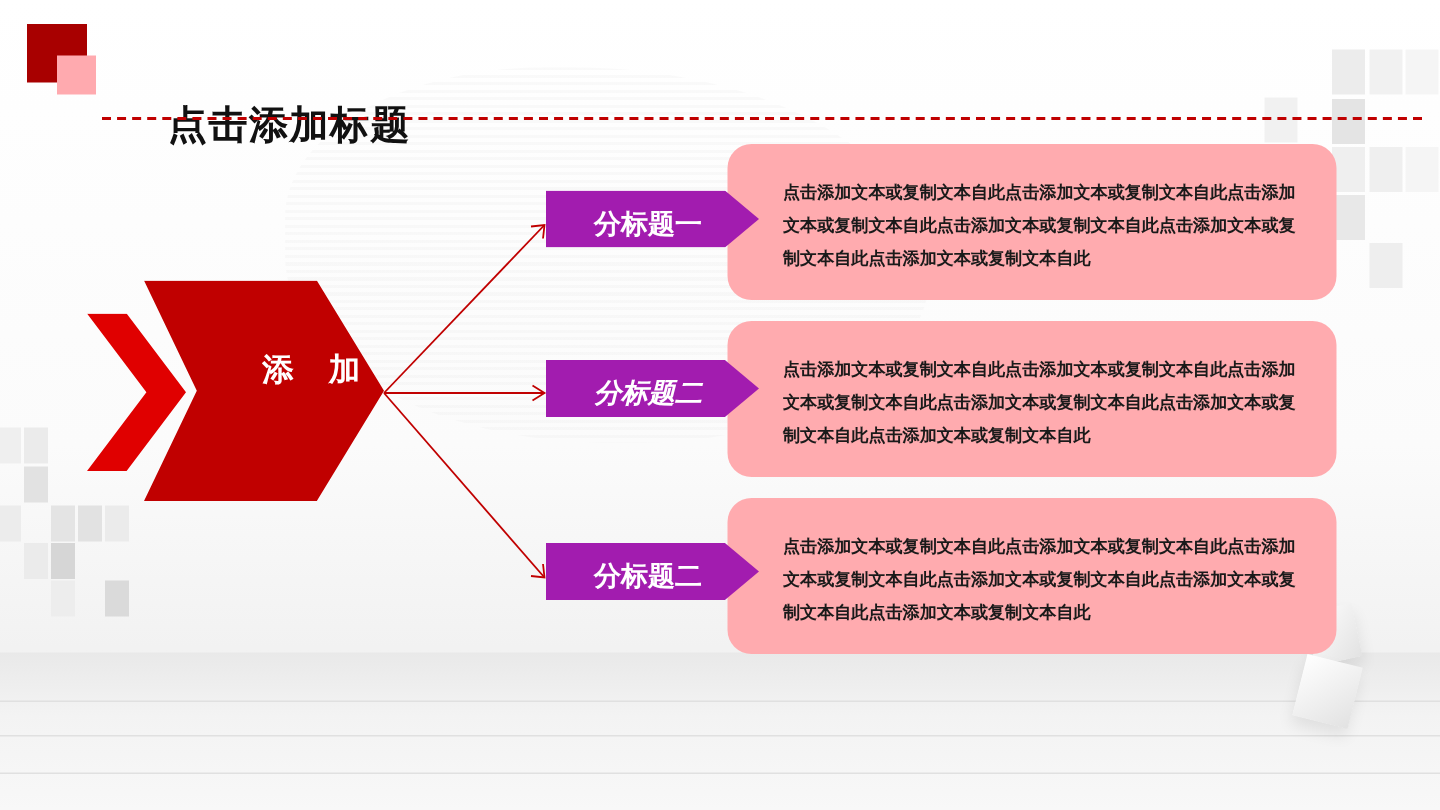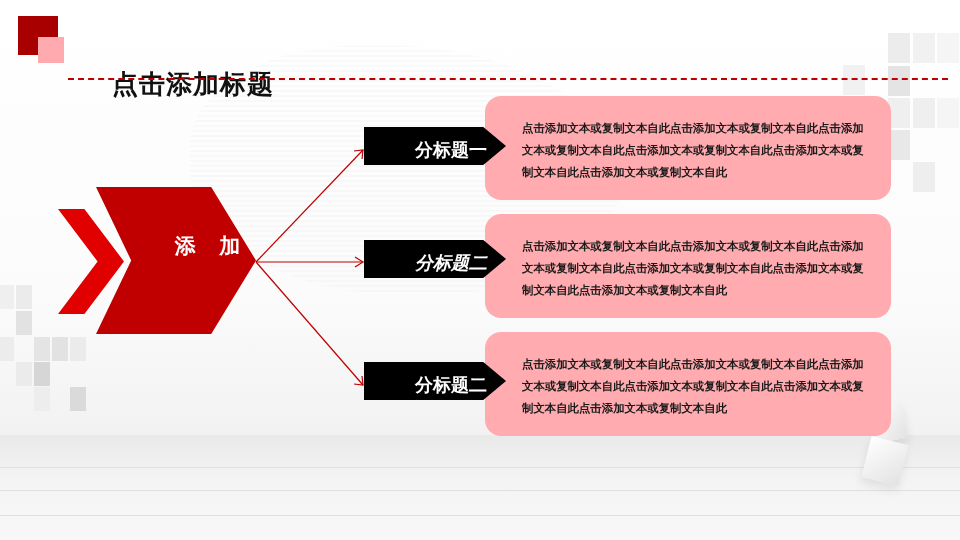--- a/index.html
+++ b/index.html
@@ -22,23 +22,23 @@
              border-top:2px dashed #c00000; }
   .chev-small { position:absolute; left:58px; top:209px; width:66px; height:105px;
                 background:#e00000;
                 clip-path: polygon(0 0, 40% 0, 100% 50%, 40% 100%, 0 100%, 60% 50%); }
   .chev-big { position:absolute; left:96px; top:187px; width:160px; height:147px;
               background:#c00000;
               clip-path: polygon(0 0, 72% 0, 100% 50%, 72% 100%, 0 100%, 22% 50%); }
   .main-label { position:absolute; left:150px; top:226px; width:75px; color:#fff;
                 font-size:21px; font-weight:bold; line-height:40px; text-align:center; letter-spacing:8px;margin-left:24px; }
   svg.arrows { position:absolute; left:0; top:0; width:960px; height:540px; }
-  .sub-tag { position:absolute; left:364px; width:142px; height:38px; background:#000000;
+  .sub-tag { position:absolute; left:364px; width:142px; height:38px; background:#a21caf;
              clip-path: polygon(0 0, 84% 0, 100% 50%, 84% 100%, 0 100%); z-index:3;
-             color:#fff; font-weight:bold; font-size:18px; line-height:45px; text-indent:32px;text-align:center; }
+             color:#fff; font-weight:bold; font-size:18px; line-height:45px; text-indent:32px; }
   .card { position:absolute; left:485px; width:406px; height:104px; background:#ffabaf;
           border-radius:16px; z-index:2; }
   .card-text { position:absolute; left:37px; top:21px; width:350px; font-size:11.4px; font-weight:bold;
                color:#1a1a1a; line-height:22px; word-break:break-all; }
   .cube { position:absolute; background:linear-gradient(135deg,#ffffff,#e2e2e2); box-shadow:0 6px 10px rgba(0,0,0,0.08); }
 </style>
 </head>
 <body>
 
 <div class="bg"></div>

